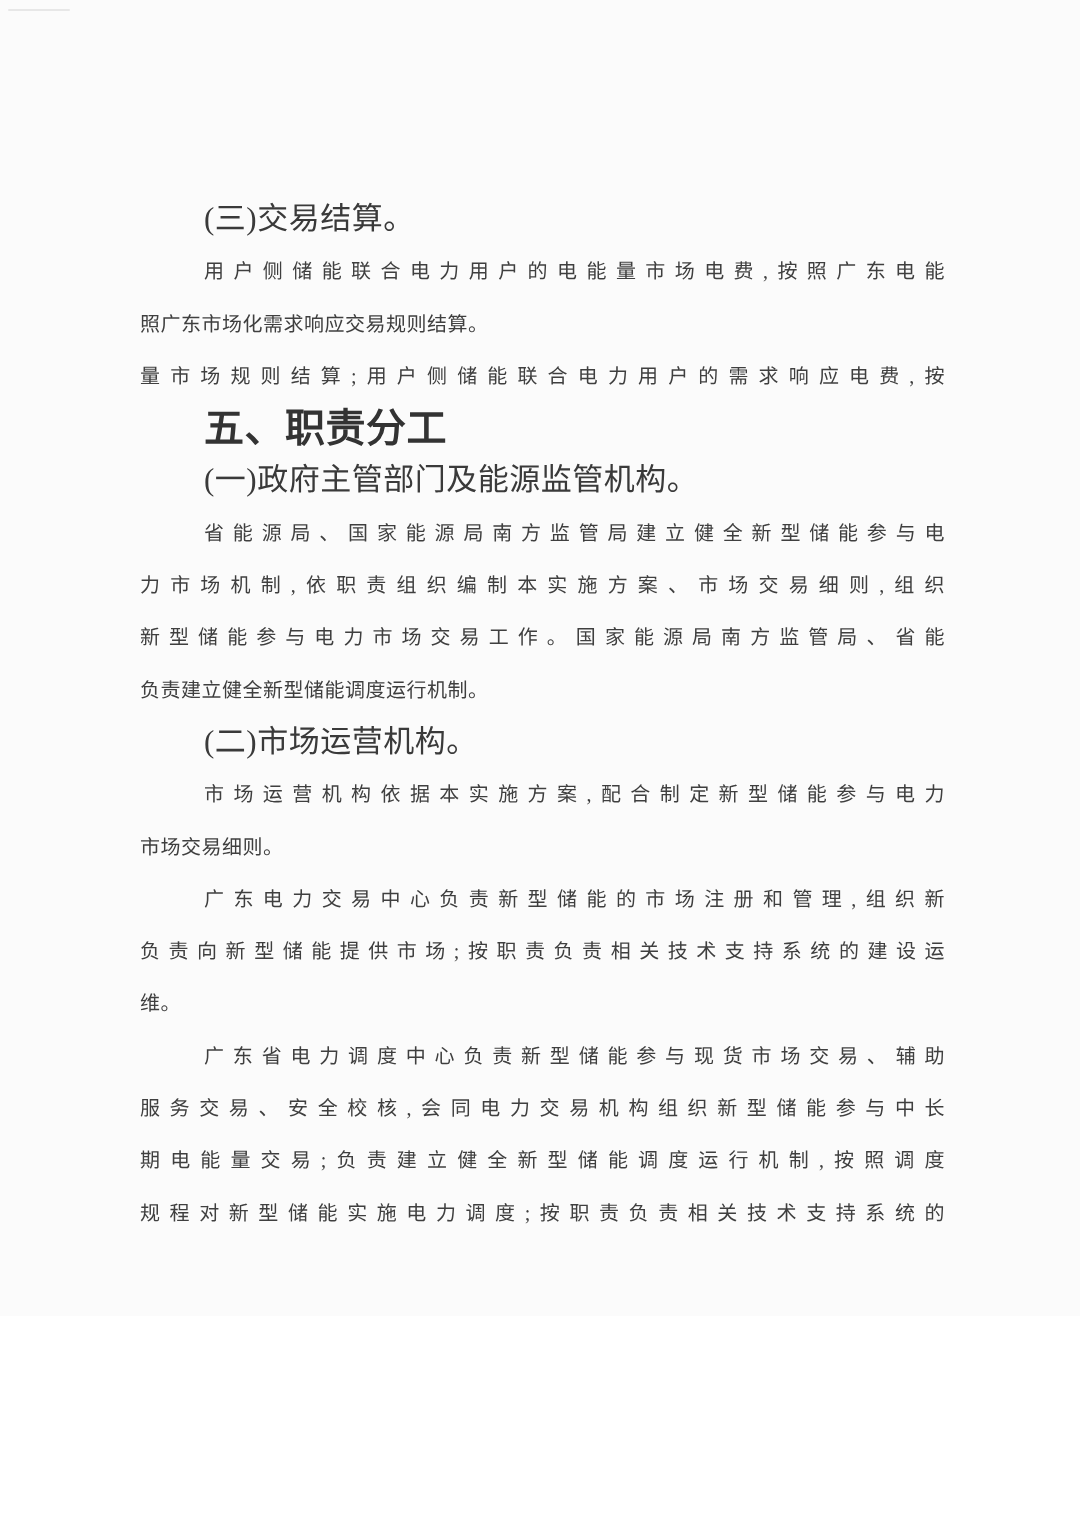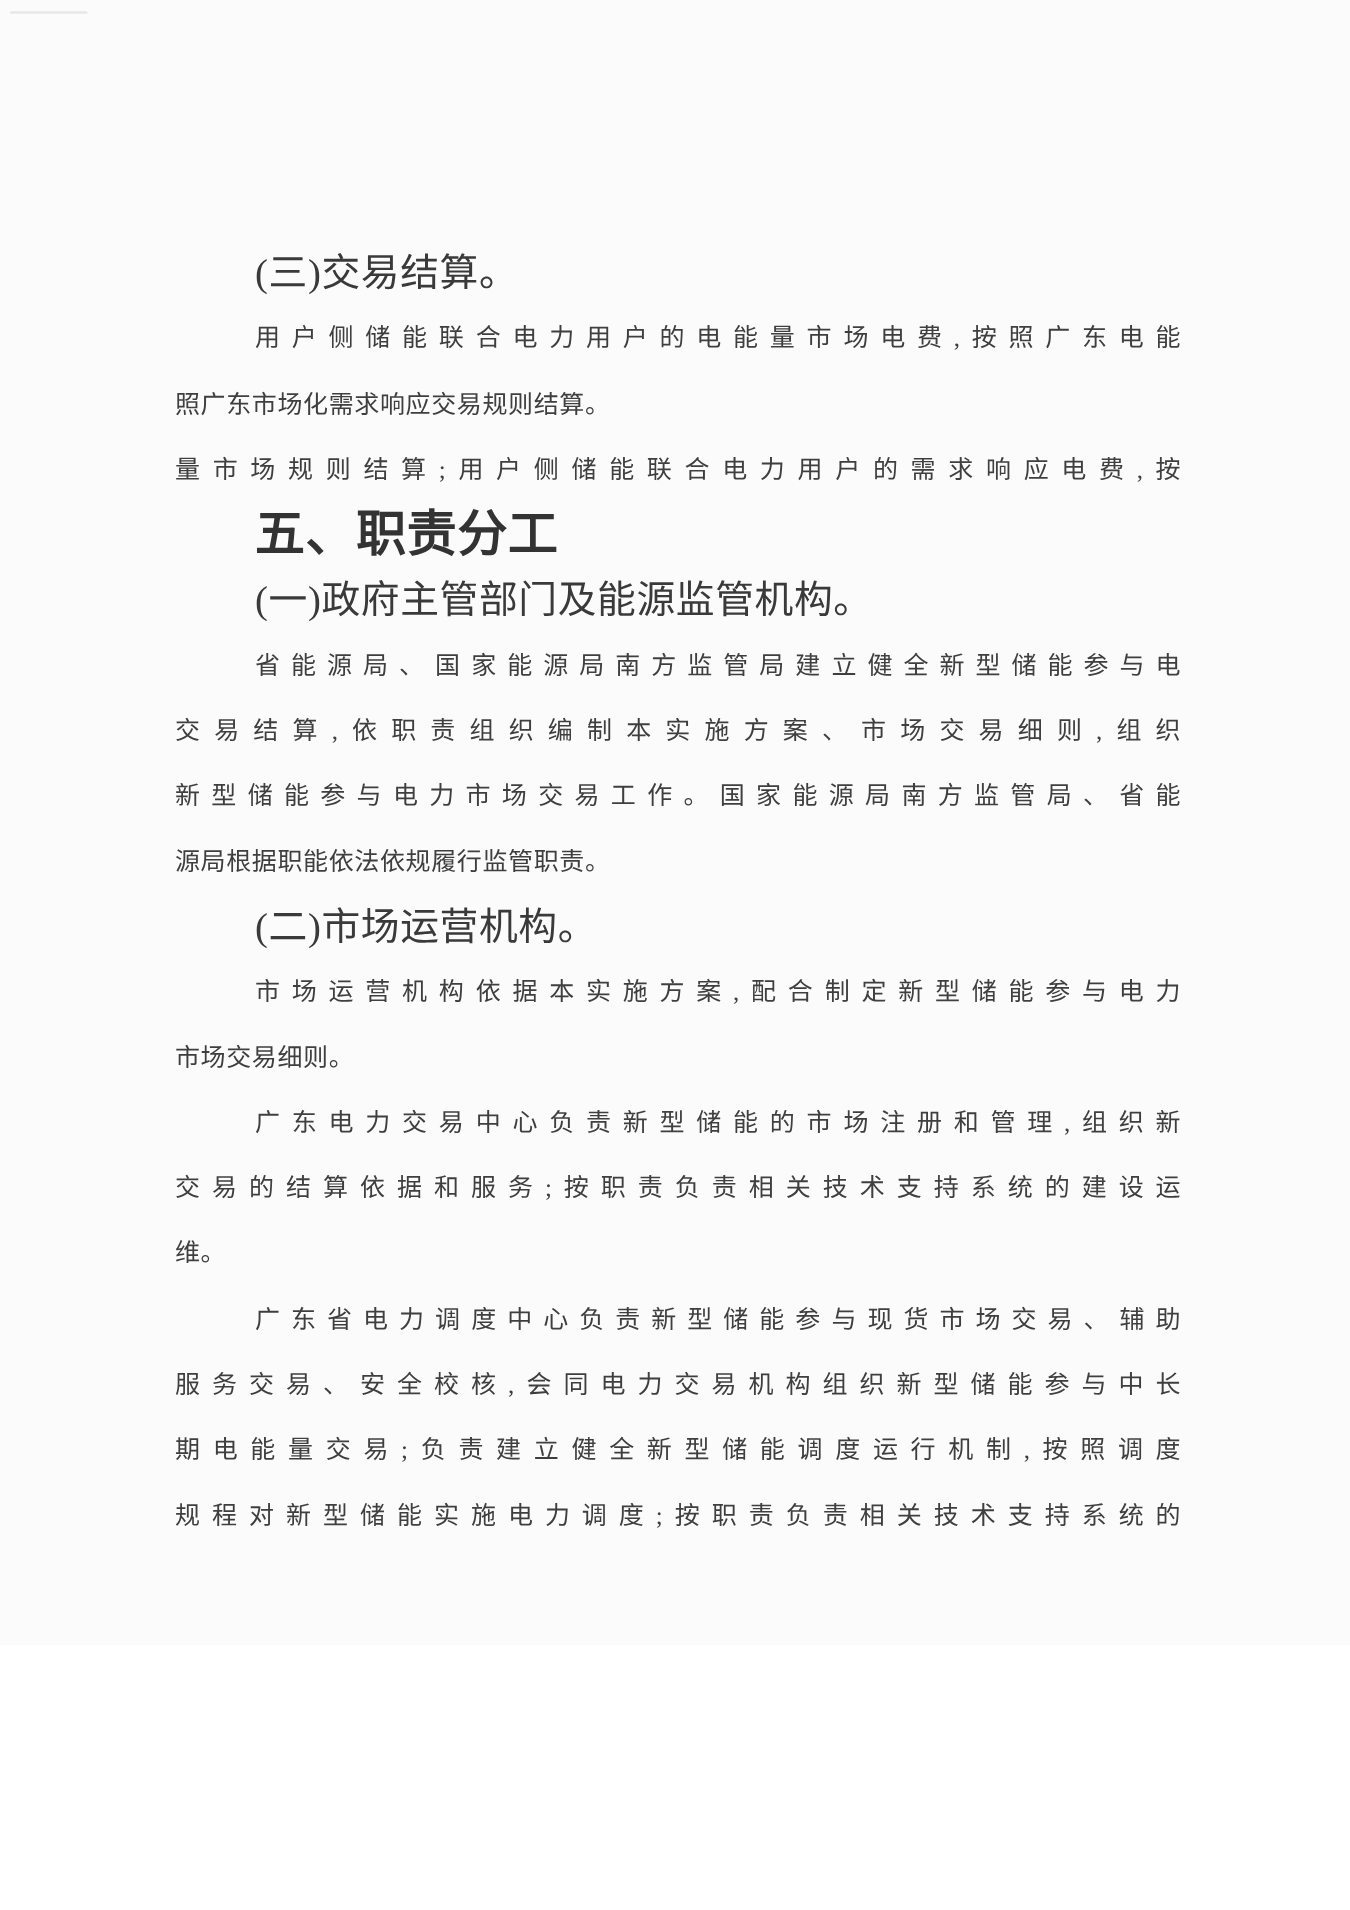--- a/index.html
+++ b/index.html
@@ -73,28 +73,28 @@
 <div class="page" style="background: rgb(251, 251, 251);">
   <div class="scan-artifact"></div>
   <div class="doc-body">
       <div class="line h2 indent">(三)交易结算。</div>
       <div class="line body indent justify">用户侧储能联合电力用户的电能量市场电费,按照广东电能</div>
       <div class="line body">照广东市场化需求响应交易规则结算。</div>
       <div class="line body justify">量市场规则结算;用户侧储能联合电力用户的需求响应电费,按</div>
       <div class="line h1 indent">五、职责分工</div>
       <div class="line h2 indent">(一)政府主管部门及能源监管机构。</div>
       <div class="line body indent justify">省能源局、国家能源局南方监管局建立健全新型储能参与电</div>
-      <div class="line body justify">交易结算,依职责组织编制本实施方案、市场交易细则,组织</div>
+      <div class="line body justify">力市场机制,依职责组织编制本实施方案、市场交易细则,组织</div>
       <div class="line body justify">新型储能参与电力市场交易工作。国家能源局南方监管局、省能</div>
-      <div class="line body">源局根据职能依法依规履行监管职责。</div>
+      <div class="line body">负责建立健全新型储能调度运行机制。</div>
       <div class="line h2 indent">(二)市场运营机构。</div>
       <div class="line body indent justify">市场运营机构依据本实施方案,配合制定新型储能参与电力</div>
       <div class="line body">市场交易细则。</div>
       <div class="line body indent justify">广东电力交易中心负责新型储能的市场注册和管理,组织新</div>
-      <div class="line body justify">交易的结算依据和服务;按职责负责相关技术支持系统的建设运</div>
+      <div class="line body justify">负责向新型储能提供市场;按职责负责相关技术支持系统的建设运</div>
       <div class="line body">维。</div>
       <div class="line body indent justify">广东省电力调度中心负责新型储能参与现货市场交易、辅助</div>
       <div class="line body justify">服务交易、安全校核,会同电力交易机构组织新型储能参与中长</div>
       <div class="line body justify">期电能量交易;负责建立健全新型储能调度运行机制,按照调度</div>
       <div class="line body justify">规程对新型储能实施电力调度;按职责负责相关技术支持系统的</div>
     </div>
   <div class="page-footer">— 6 —</div>
 </div>
 
 </body></html>

